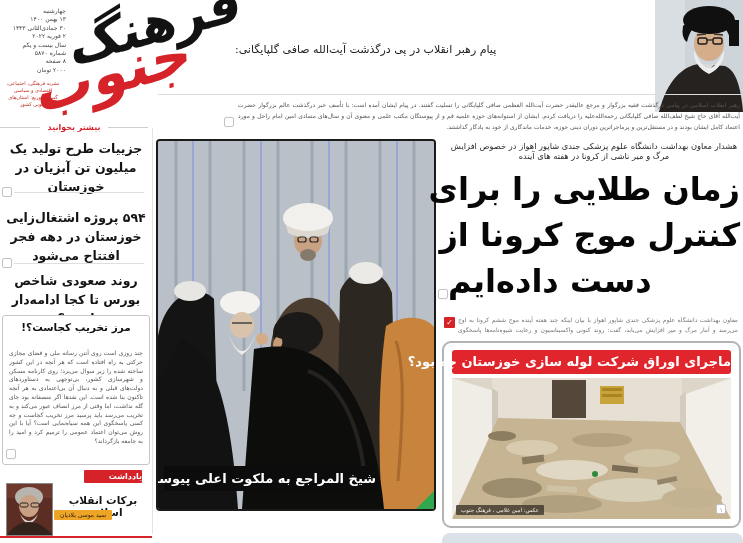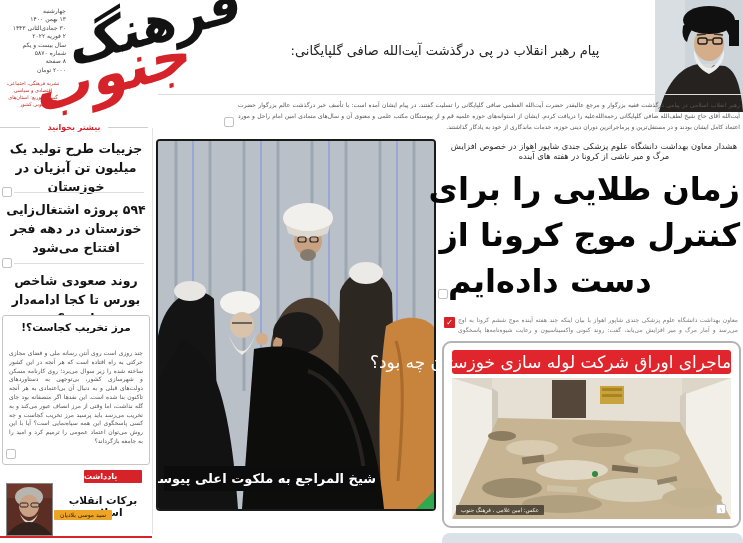--- a/index.html
+++ b/index.html
@@ -11,62 +11,62 @@
   .date-block{left:6px;top:7px;width:60px;font-size:6px;line-height:8.4px;color:#444;text-align:right}
   .date-block div{white-space:nowrap}
   .tagline{left:2px;top:80px;width:62px;font-size:5px;line-height:7px;color:#c03028;text-align:center}
   .logo{left:28px;top:-10px;width:212px;height:145px;pointer-events:none}
   .logo .lg-black{position:absolute;right:-4px;top:4px;font-size:52px;font-weight:bold;color:#121212;
     transform:rotate(-15deg) skewX(-12deg);letter-spacing:-3px;white-space:nowrap}
   .logo .lg-red{position:absolute;left:6px;top:48px;font-size:58px;font-weight:bold;color:#d6232a;
     transform:rotate(-15deg) skewX(-12deg);letter-spacing:-3px;white-space:nowrap}
 
   
-  .kicker{left:235px;top:43px;width:420px;text-align:center;font-size:13px;color:#222}
+  .kicker{left:235px;top:43px;width:420px;text-align:left;font-size:11px;color:#222}
   .headline-1{left:230px;top:57px;width:428px;text-align:center;font-size:20px;font-weight:bold;color:#0c0c0c;white-space:nowrap}
   .rule-top{left:158px;top:94px;width:585px;height:1px;background:#dcdcdc}
   .lead-body{left:238px;top:99px;width:502px;height:34px;overflow:hidden;font-size:6px;line-height:11px;
     text-align:justify;color:#555}
 
   
   .pr-box{position:absolute;width:10px;height:10px;background:#fff;border:1px solid #c2c2c2;border-radius:2px;
     font-size:6px;line-height:9px;color:#999;text-align:center}
   .v-sep{left:152px;top:128px;width:1px;height:406px;background:#e3e3e3}
 
   
   .readmore{left:0;top:123px;width:148px;display:flex;align-items:center;gap:8px}
   .readmore .ln{flex:1;border-top:1px solid #cfcfcf}
   .readmore .tx{font-size:8px;font-weight:bold;color:#d6232a;white-space:nowrap}
   .side-item{left:2px;width:148px;text-align:center;font-size:12.5px;font-weight:bold;line-height:19px;color:#141414;padding:0 3px}
   .side-div{left:14px;width:130px;height:1px;background:#dedede}
   .opinion{left:2px;top:315px;width:148px;height:150px;border:1px solid #c6c6c6;border-radius:3px;padding:5px 6px;background:#fff}
   .opinion .op-title{text-align:center;font-size:10.5px;font-weight:bold;color:#111;margin-bottom:16px}
   .opinion .op-body{font-size:6px;line-height:8.8px;text-align:justify;color:#555;height:118px;overflow:hidden}
   .note-tag{left:84px;top:470px;width:58px;height:13px;background:#d6232a;color:#fff;font-size:8px;font-weight:bold;
-    text-align:left;line-height:13px;border-radius:1px}
+    text-align:right;line-height:13px;border-radius:1px}
   .author-photo{left:6px;top:483px;width:47px;height:53px;border:1px solid #888;background:#5c2d23;overflow:hidden}
   .note-title{left:56px;top:494px;width:94px;text-align:center;font-size:10.5px;font-weight:bold;color:#141414}
   .author-tag{left:54px;top:510px;background:#eea427;color:#2a2208;font-size:6px;line-height:10px;padding:0 6px;border-radius:1px;white-space:nowrap}
   .red-footline{left:0;top:536px;width:152px;height:2px;background:#d6232a}
 
   
   .mourn{left:156px;top:139px;width:280px;height:372px;border:2px solid #1a1a1a;border-radius:4px;overflow:hidden;background:#b7bec6}
   .mourn-caption{position:absolute;left:6px;bottom:18px;width:212px;height:25px;background:#0c0c0c;color:#fff;
     font-size:13px;font-weight:bold;text-align:center;line-height:25px;white-space:nowrap}
   .green-corner{position:absolute;right:0;bottom:0;width:0;height:0;border-left:18px solid transparent;border-bottom:18px solid #2fa84f}
 
   
   .c-kicker{left:450px;width:288px;text-align:center;font-size:8.3px;font-weight:normal;color:#2b2b2b;white-space:nowrap}
   .c-head{left:448px;width:292px;text-align:left;font-size:32px;font-weight:bold;color:#070707;white-space:nowrap;letter-spacing:-1px}
   .check-icon{left:444px;top:317px;width:11px;height:11px;background:#d6232a;color:#fff;font-size:8px;line-height:11px;text-align:center;border-radius:1px}
   .c-lead{left:458px;top:315px;width:280px;height:21px;overflow:hidden;font-size:6px;line-height:9.8px;text-align:justify;color:#777}
 
   .pipe-box{left:442px;top:341px;width:299px;height:187px;border:2px solid #b3b3b3;border-radius:9px;background:#fff}
   .pipe-banner{position:absolute;left:8px;top:7px;width:279px;height:24px;background:#e0262c;border-radius:3px;
-    color:#fff;font-size:17px;font-weight:normal;text-align:center;line-height:24px;white-space:nowrap}
+    color:#fff;font-size:13px;font-weight:bold;text-align:center;line-height:24px;white-space:nowrap}
   .pipe-photo{position:absolute;left:8px;top:35px;width:279px;height:141px;overflow:hidden;border-radius:2px;background:#d9d2c4}
   .pipe-caption{position:absolute;left:4px;bottom:4px;background:rgba(62,55,44,0.82);color:#f4f2ec;font-size:5.5px;
     line-height:10px;padding:0 5px;border-radius:1px;white-space:nowrap;direction:rtl}
   .pipe-ref{position:absolute;right:5px;bottom:5px}
   .bottom-bar{left:442px;top:533px;width:301px;height:10px;background:#dbe1e8;border-radius:8px 8px 0 0}
 </style>
 </head>
 <body>
 
 <div id="page">
@@ -117,21 +117,21 @@
   <div class="abs readmore">
     <span class="ln"></span>
     <span class="tx">بیشتر بخوانید</span>
     <span class="ln"></span>
   </div>
 
   <div class="abs side-item" style="top:139px">جزییات طرح تولید یک میلیون تن آبزیان در خوزستان</div>
   <div class="abs side-div" style="top:192px"></div>
   <div class="pr-box" style="left:2px;top:187px"></div>
 
-  <div class="abs side-item" style="top:200px">۵۹۴ پروژه اشتغال‌زایی خوزستان در دهه فجر افتتاح می‌شود</div>
+  <div class="abs side-item" style="top:208px">۵۹۴ پروژه اشتغال‌زایی خوزستان در دهه فجر افتتاح می‌شود</div>
   <div class="abs side-div" style="top:263px"></div>
   <div class="pr-box" style="left:2px;top:258px"></div>
 
   <div class="abs side-item" style="top:271px">روند صعودی شاخص بورس تا کجا ادامه‌دار است؟</div>
 
   <div class="abs opinion">
     <div class="op-title">مرز تخریب کجاست؟!</div>
     <div class="op-body">چند روزی است روی آنتن رسانه ملی و فضای مجازی حرکتی به راه افتاده است که هر آنچه در این کشور ساخته شده را زیر سوال می‌برد؛ روی کارنامه مسکن و شهرسازی کشور، بی‌توجهی به دستاوردهای دولت‌های قبلی و به دنبال آن بی‌اعتمادی به هر آنچه تاکنون بنا شده است. این نقدها اگر منصفانه بود جای گله نداشت، اما وقتی از مرز انصاف عبور می‌کند و به تخریب می‌رسد باید پرسید مرز تخریب کجاست و چه کسی پاسخگوی این همه سیاه‌نمایی است؟ آیا با این روش می‌توان اعتماد عمومی را ترمیم کرد و امید را به جامعه بازگرداند؟</div>
   </div>
   <div class="pr-box" style="left:6px;top:449px"></div>

